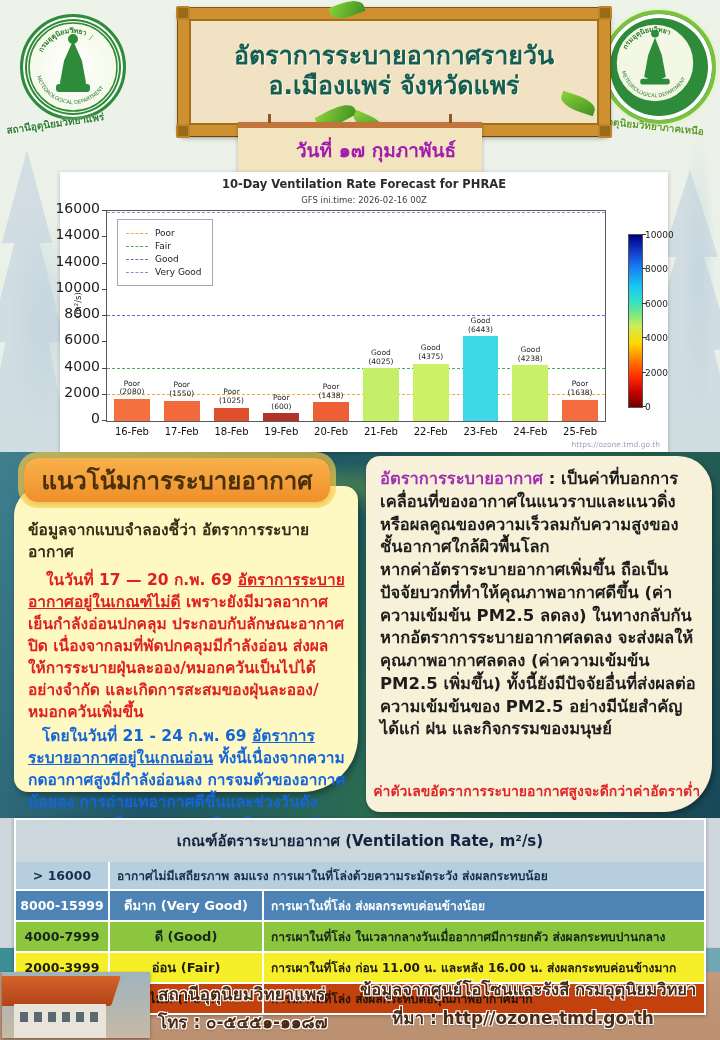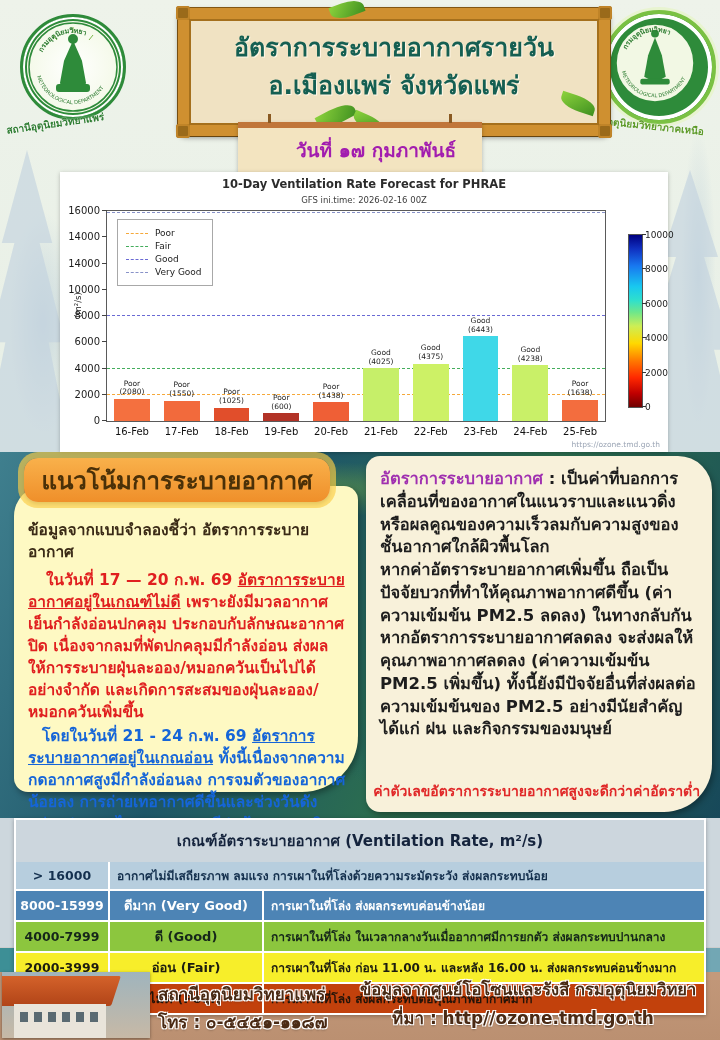--- a/index.html
+++ b/index.html
@@ -42,42 +42,42 @@
   .cap-right{left:588px;top:118px;transform:rotate(6deg);color:#5c9a28;text-shadow:0 0 2px #fff;}
 
   .bamboo-frame{position:absolute;left:178px;top:8px;width:410px;height:106px;
     background:#f0e2c2;border:11px solid #cf9030;border-radius:8px;
     box-shadow:inset 0 0 0 2px #a5701c, 0 2px 5px rgba(0,0,0,.35), 0 0 0 1px #8a5c14;}
   .knot{position:absolute;width:14px;height:14px;background:#9a6a1a;border-radius:3px;box-shadow:inset 0 0 0 2px #c08428;}
   .knot.k1{left:-13px;top:-13px;} .knot.k2{right:-13px;top:-13px;}
   .knot.k3{left:-13px;bottom:-13px;} .knot.k4{right:-13px;bottom:-13px;}
   .main-title{position:absolute;left:0;right:0;text-align:center;font-weight:bold;color:#155f52;
     text-shadow:1px 1px 0 #fff8e8;}
-  .title-line1{top:8px;font-size:25px;}
+  .title-line1{top:16px;font-size:25px;}
   .title-line2{top:46px;font-size:25px;}
   .leaf{position:absolute;background:linear-gradient(135deg,#8cd23c,#3f9020);border-radius:0 60% 0 60%;}
   .leaf.l1{left:330px;top:2px;width:34px;height:15px;transform:rotate(-20deg);}
   .leaf.l2{left:560px;top:96px;width:36px;height:15px;transform:rotate(18deg);}
   .leaf.l3{left:316px;top:108px;width:40px;height:16px;transform:rotate(-28deg);}
   .leaf.l4{left:352px;top:116px;width:34px;height:14px;transform:rotate(24deg);}
 
   .date-banner{position:absolute;left:238px;top:122px;width:244px;height:46px;background:#f3e4c0;
     border-top:6px solid #c0763a;border-bottom:6px solid #c0763a;box-shadow:0 2px 4px rgba(0,0,0,.25);}
   .date-banner .rope{position:absolute;top:-14px;width:3px;height:9px;background:#8a5a22;}
   .rope.r1{left:30px;} .rope.r2{right:30px;}
   .date-text{position:absolute;left:0;right:0;top:7px;text-align:center;font-size:19px;font-weight:bold;color:#a21caf;margin-left:32px;}
 
   
   .chart-panel{position:absolute;left:60px;top:172px;width:608px;height:280px;background:#ffffff;
     box-shadow:0 1px 4px rgba(0,0,0,.25);}
   .ct-title{position:absolute;left:0;right:0;top:5px;text-align:center;font-size:11.5px;font-weight:bold;color:#2b2b2b;}
   .ct-sub{position:absolute;left:0;right:0;top:23px;text-align:center;font-size:8.5px;color:#3c3c3c;}
   .ct-ylabel{position:absolute;left:-12px;top:128px;font-size:8.5px;color:#222;transform:rotate(-90deg);width:60px;text-align:center;}
   .plot{position:absolute;left:46px;top:38px;width:498px;height:210px;border:1px solid #5a5a5a;background:#fff;}
-  .ytick{position:absolute;right:calc(100% + 7px);font-size:10px;color:#1c1c1c;white-space:nowrap;}
+  .ytick{position:absolute;right:calc(100% + 7px);font-size:14px;color:#1c1c1c;white-space:nowrap;}
   .ymark{position:absolute;left:-5px;width:5px;height:1px;background:#444;}
   .thline{position:absolute;left:0;width:100%;height:0;border-top:1.6px dashed #999;}
   .bar{position:absolute;bottom:0;border:0;}
   .ann{position:absolute;text-align:center;font-size:7.5px;line-height:1.15;color:#222;}
   .xlab{position:absolute;top:calc(100% + 5px);text-align:center;font-size:10px;color:#111;}
   .legend{position:absolute;left:10px;top:8px;background:#fff;border:1px solid #a8a8a8;padding:5px 10px 5px 8px;z-index:3;}
   .lg-row{display:flex;align-items:center;gap:7px;font-size:9px;color:#222;margin:3px 0;}
   .lg-dash{display:inline-block;width:22px;height:0;border-top:1.8px dashed #999;}
   .cbar{position:absolute;left:568px;top:62px;width:13px;height:172px;border:1px solid #555;
     background:linear-gradient(to top,#700000 0%,#c00000 8%,#ff2800 17%,#ff7a00 27%,#ffd800 37%,#cdee55 47%,#6fe78a 55%,#2fe0cc 62%,#18c8f0 70%,#1878f0 82%,#1030c0 92%,#000080 100%);}

